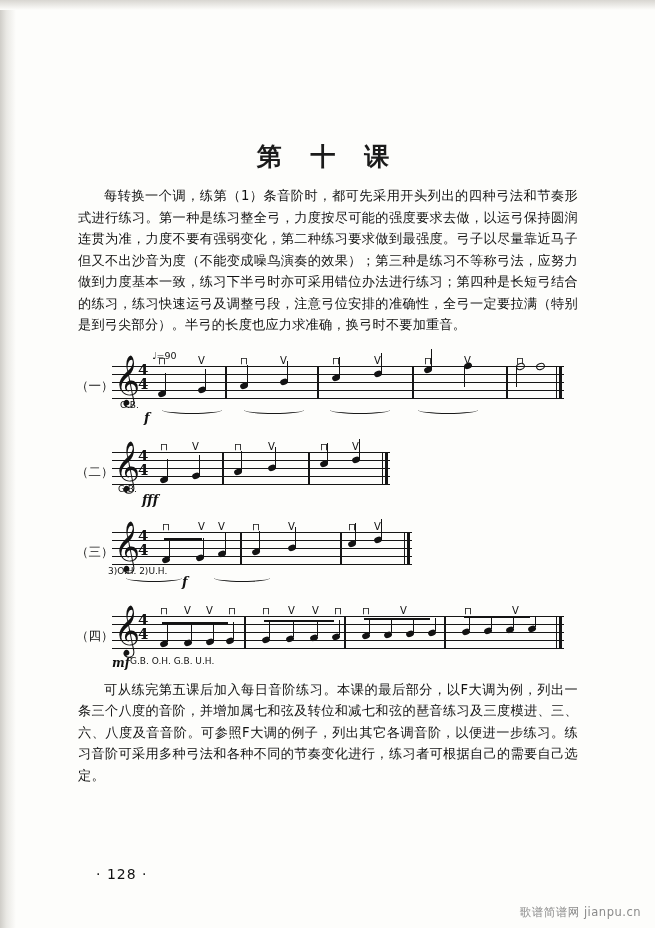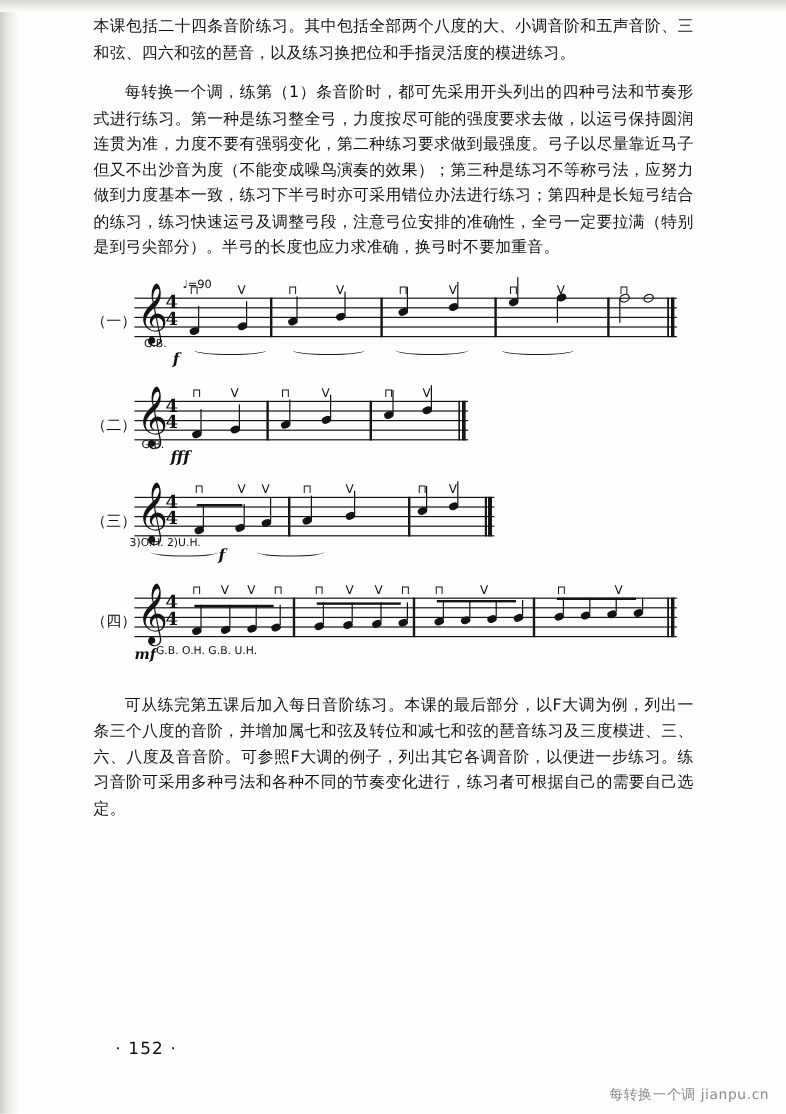--- a/index.html
+++ b/index.html
@@ -208,22 +208,22 @@
 </style>
 </head>
 <body>
 
 <div class="page">
   <div class="scan-edge-left"></div>
   <div class="scan-edge-top"></div>
 
   <div class="content">
 
-
-    <div class="para">本课包括二十四条音阶练习。其中包括全部两个八度的大、小调音阶和五声音阶、三和弦、四六和弦的琶音，以及练习换把位和手指灵活度的模进练习。</div>
+    <div class="lesson-title">第 十 课</div>
+
     <div class="para indent">每转换一个调，练第（1）条音阶时，都可先采用开头列出的四种弓法和节奏形式进行练习。第一种是练习整全弓，力度按尽可能的强度要求去做，以运弓保持圆润连贯为准，力度不要有强弱变化，第二种练习要求做到最强度。弓子以尽量靠近马子但又不出沙音为度（不能变成噪鸟演奏的效果）；第三种是练习不等称弓法，应努力做到力度基本一致，练习下半弓时亦可采用错位办法进行练习；第四种是长短弓结合的练习，练习快速运弓及调整弓段，注意弓位安排的准确性，全弓一定要拉满（特别是到弓尖部分）。半弓的长度也应力求准确，换弓时不要加重音。</div>
 
     <div class="staff-block" style="height:70px;margin-top:20px;">
       <div class="staff-label">（一）</div>
       <div class="staff" style="width:452px;">
         <div class="line"></div>
           <div class="line"></div>
           <div class="line"></div>
           <div class="line"></div>
           <div class="line"></div>
@@ -510,18 +510,18 @@
           </div>
         <div class="note" style="left:416px;top:10px;">
             <div class="head"></div>
             <div class="stem" style="height:11px;top:-10px;"></div>
           </div>
       </div>
       <div class="dynamic" style="left:34px;top:50px;font-size:12px;">mf</div>
       <div class="sticker" style="left:52px;top:50px;">G.B.  O.H.  G.B. U.H.</div>
     </div>
 
-    <div class="para indent" style="margin-top:26px;">可从练完第五课后加入每日音阶练习。本课的最后部分，以F大调为例，列出一条三个八度的音阶，并增加属七和弦及转位和减七和弦的琶音练习及三度模进、三、六、八度及音音阶。可参照F大调的例子，列出其它各调音阶，以便进一步练习。练习音阶可采用多种弓法和各种不同的节奏变化进行，练习者可根据自己的需要自己选定。</div>
+    <div class="para indent" style="margin-top:9px;">可从练完第五课后加入每日音阶练习。本课的最后部分，以F大调为例，列出一条三个八度的音阶，并增加属七和弦及转位和减七和弦的琶音练习及三度模进、三、六、八度及音音阶。可参照F大调的例子，列出其它各调音阶，以便进一步练习。练习音阶可采用多种弓法和各种不同的节奏变化进行，练习者可根据自己的需要自己选定。</div>
   </div>
 
-  <div class="footer">· 152 ·</div>
-  <div class="watermark">每转换一个调 jianpu.cn</div>
+  <div class="footer">· 128 ·</div>
+  <div class="watermark">歌谱简谱网 jianpu.cn</div>
 </div>
 
 </body></html>

